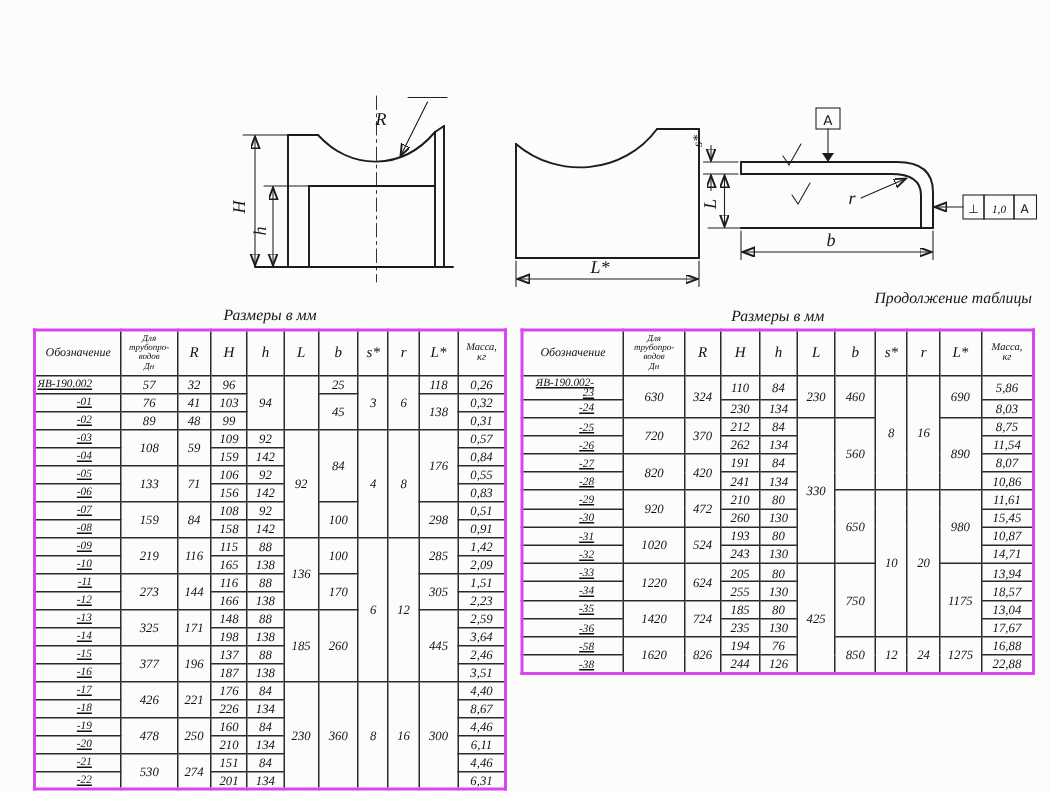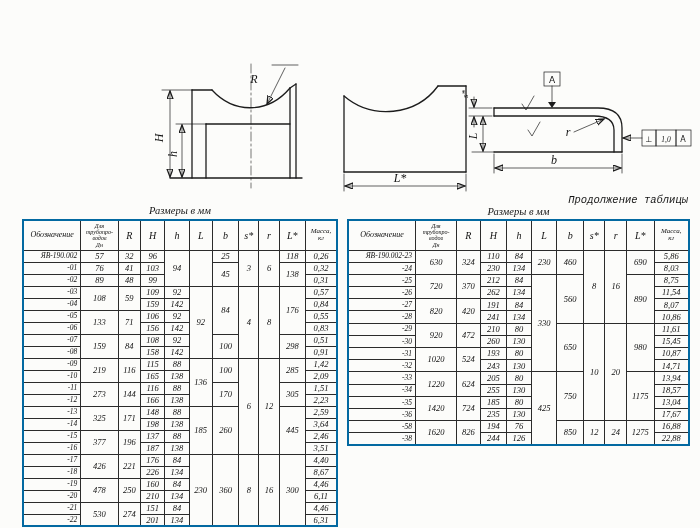--- a/index.html
+++ b/index.html
@@ -4,36 +4,36 @@
 <style>
   html,body{margin:0;padding:0;background:#e8e8e6;}
   .page{position:relative;width:700px;height:528px;background:#fcfcfa;overflow:hidden;
         font-family:"Liberation Serif",serif;color:#111;}
   .title{position:absolute;top:6px;left:0;width:100%;margin:0;text-align:center;
          font-family:"Liberation Sans",sans-serif;font-weight:700;font-size:30px;
          letter-spacing:.5px;color:#0c0c0c;}
   .caption{position:absolute;font-style:italic;font-size:10.5px;color:#161616;}
   .cap-left{left:22px;top:205px;width:316px;text-align:center;}
   .cap-right{left:367px;top:206px;width:303px;text-align:center;}
-  .continuation{left:400px;top:194px;width:288px;text-align:right;font-family:Liberation Mono, monospace;}
+  .continuation{left:400px;top:194px;width:288px;text-align:right;}
 
   .tbl-wrap{position:absolute;}
   .pos-left{left:22px;top:219px;}
   .pos-right{left:347px;top:219px;}
-  table.tbl{border-collapse:collapse;table-layout:fixed;border:2px solid #0369a1;background:transparent;}
+  table.tbl{border-collapse:collapse;table-layout:fixed;border:2px solid #d946ef;background:transparent;}
   .tbl-left{width:316px;}
   .tbl-right{width:343px;}
   .tbl th,.tbl td{border:1px solid #2b2b2b;padding:0 1px;text-align:center;vertical-align:middle;
       font-style:italic;line-height:1;overflow:hidden;}
   .tbl th{white-space:pre-line;font-size:8px;font-weight:normal;line-height:1.1;}
   .tbl thead tr{height:30px;}
   .tbl-left tbody tr{height:12px;}
   .tbl-right tbody tr{height:12.2px;}
   .tbl tbody td{font-size:8.5px;}
-  .tbl tbody td:first-child{text-align:right;padding-right:3px;font-size:7.5px;}
+  .tbl tbody td:first-child{text-align:right;padding-right:19px;font-size:7.5px;text-decoration:underline;}
   .tbl th.h1{font-size:6px;line-height:1.05;}
   .tbl th.h10{font-size:7px;font-style:italic;}
   .tbl th.h2,.tbl th.h3,.tbl th.h4,.tbl th.h5,.tbl th.h6,.tbl th.h7,.tbl th.h8,.tbl th.h9{font-size:10px;}
   .tbl-left col:nth-child(1){width:57px}.tbl-left col:nth-child(2){width:37px}
   .tbl-left col:nth-child(3){width:22px}.tbl-left col:nth-child(4){width:24px}
   .tbl-left col:nth-child(5){width:24px}.tbl-left col:nth-child(6){width:23px}
   .tbl-left col:nth-child(7){width:26px}.tbl-left col:nth-child(8){width:20px}
   .tbl-left col:nth-child(9){width:20px}.tbl-left col:nth-child(10){width:26px}
   .tbl-left col:nth-child(11){width:31px}
   .tbl-right col:nth-child(1){width:66px}.tbl-right col:nth-child(2){width:40px}

